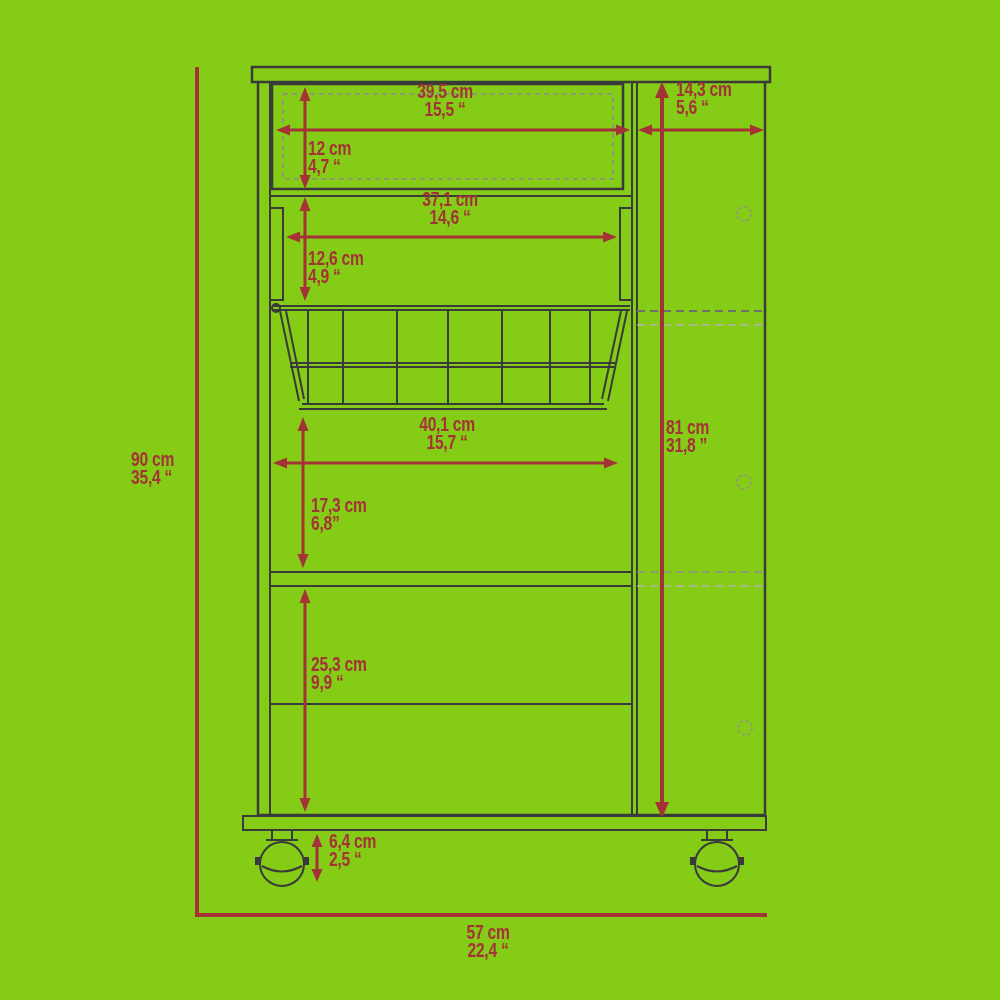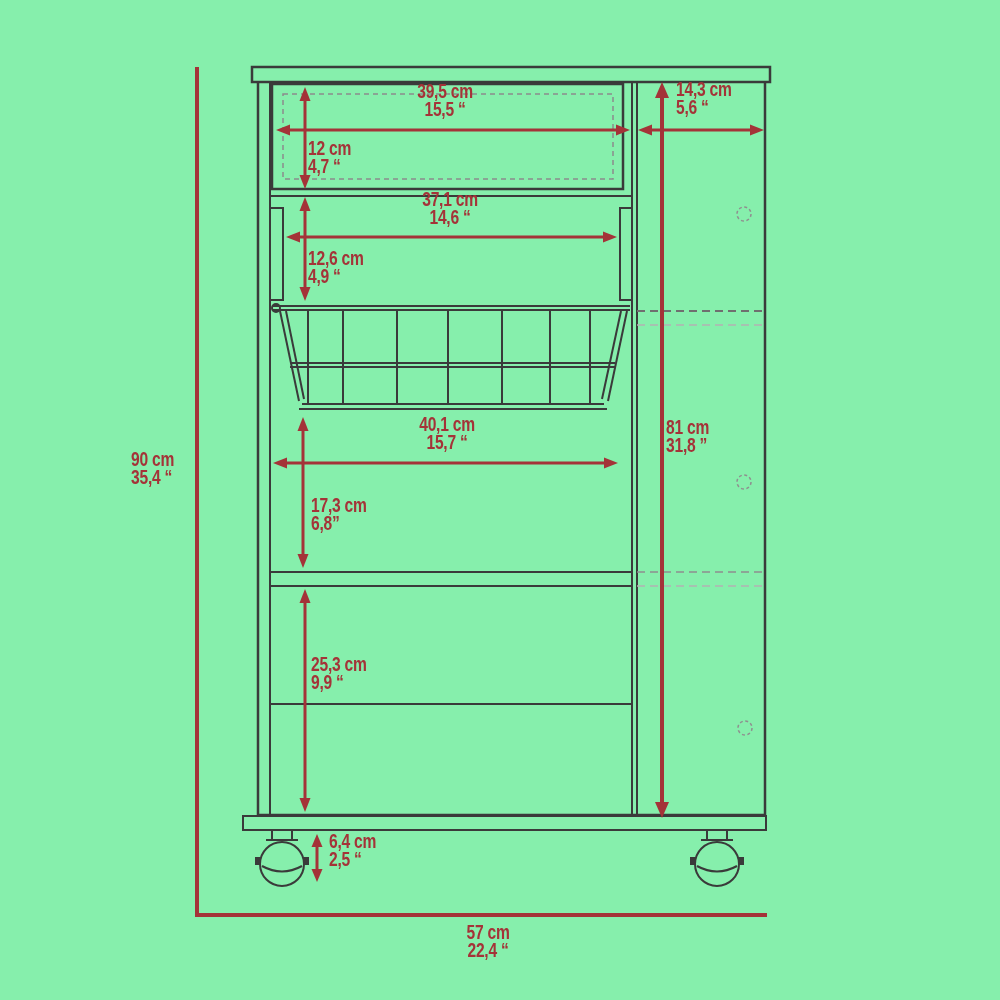--- a/index.html
+++ b/index.html
@@ -1,17 +1,17 @@
 <!DOCTYPE html>
 <html><head>
 <meta charset="utf-8">
 <style>
   html,body { margin:0; padding:0; background:#ffffff; }
   .canvas {
-    position:relative; width:1000px; height:1000px; background:#86efac;
+    position:relative; width:1000px; height:1000px; background:#84cc16;
     overflow:hidden; font-family:"Liberation Sans", sans-serif;
   }
   .canvas svg { position:absolute; left:0; top:0; }
   .dim {
     position:absolute;
     font-family:"Liberation Sans", sans-serif;
     font-weight:bold; font-size:20px; line-height:17.5px;
     color:#a43338; white-space:nowrap;
     transform:scaleX(0.78); transform-origin:0 0;
     letter-spacing:-0.3px;

